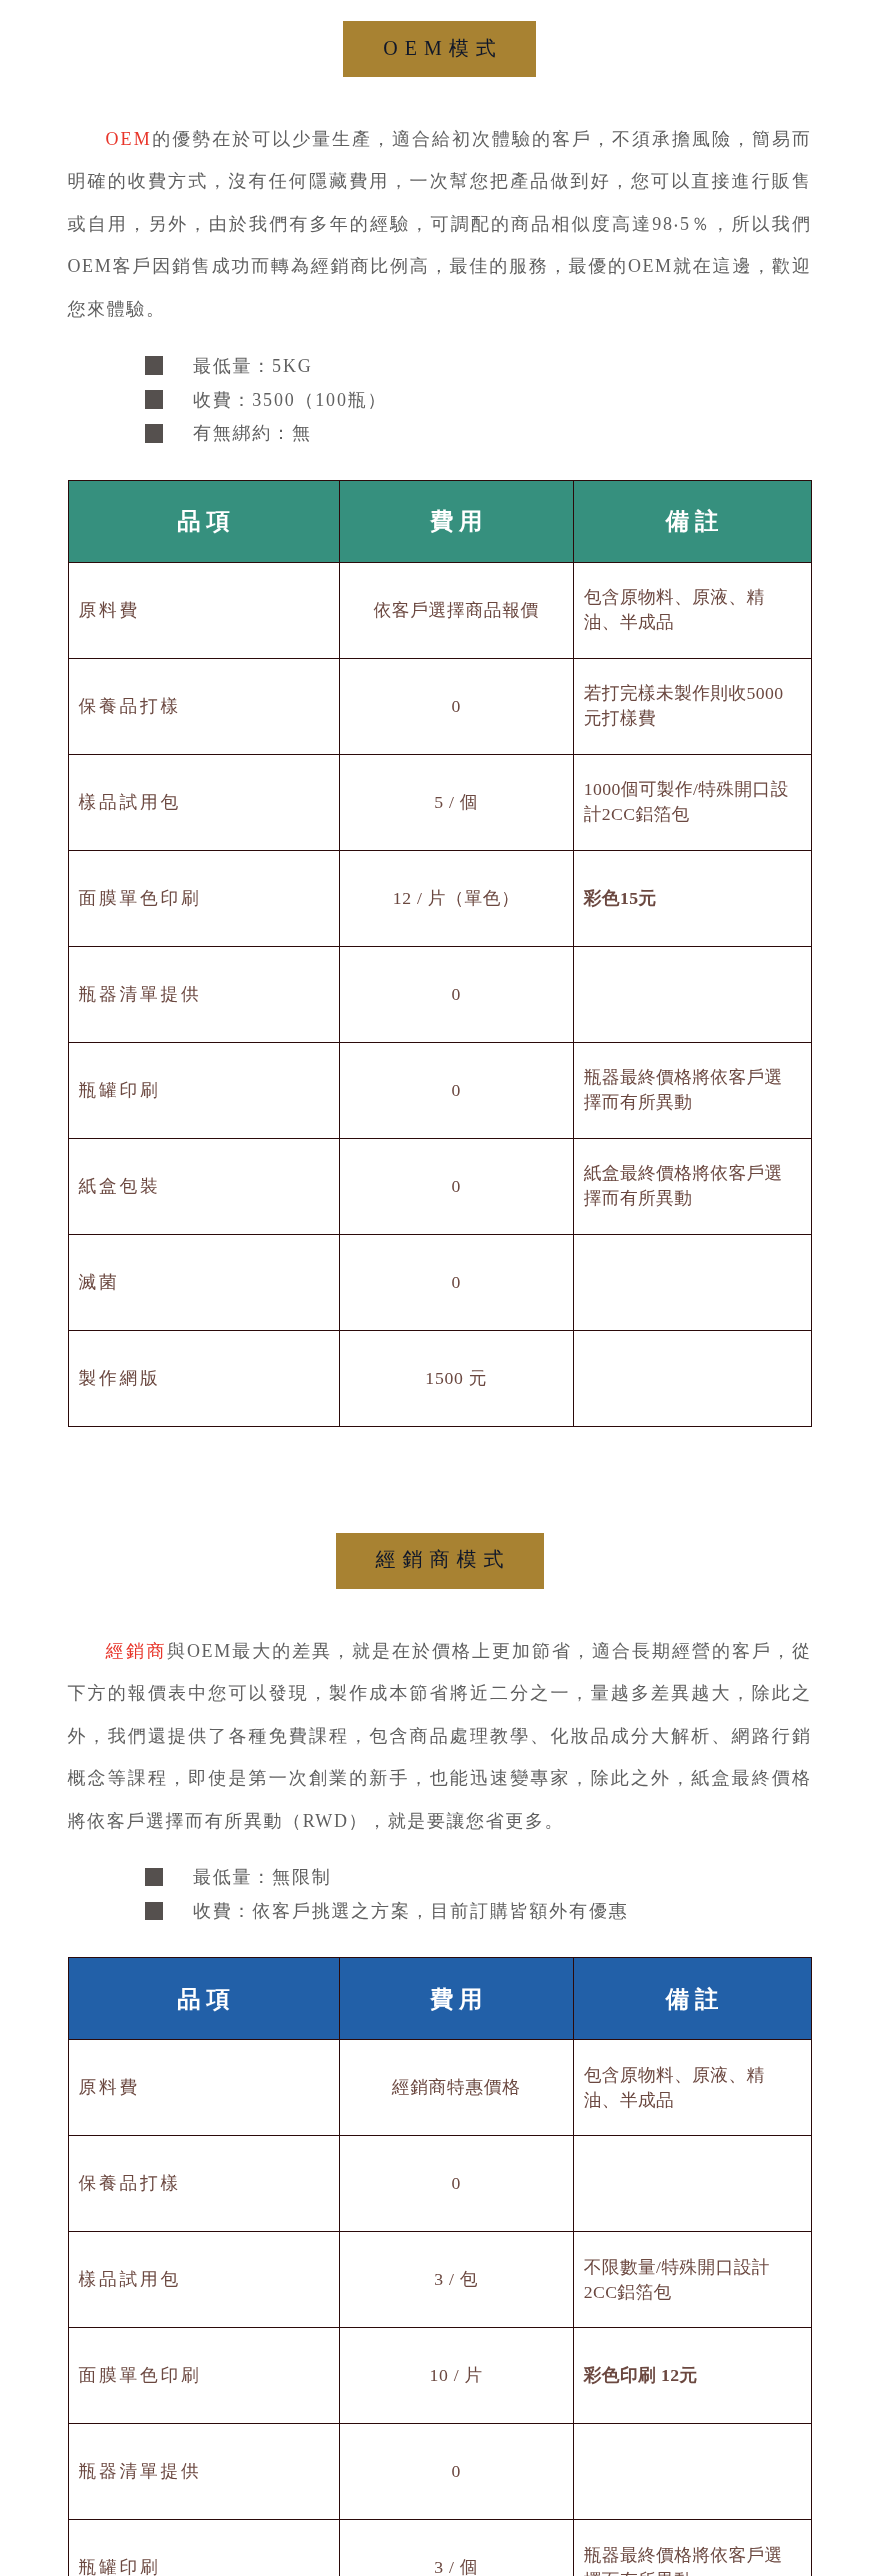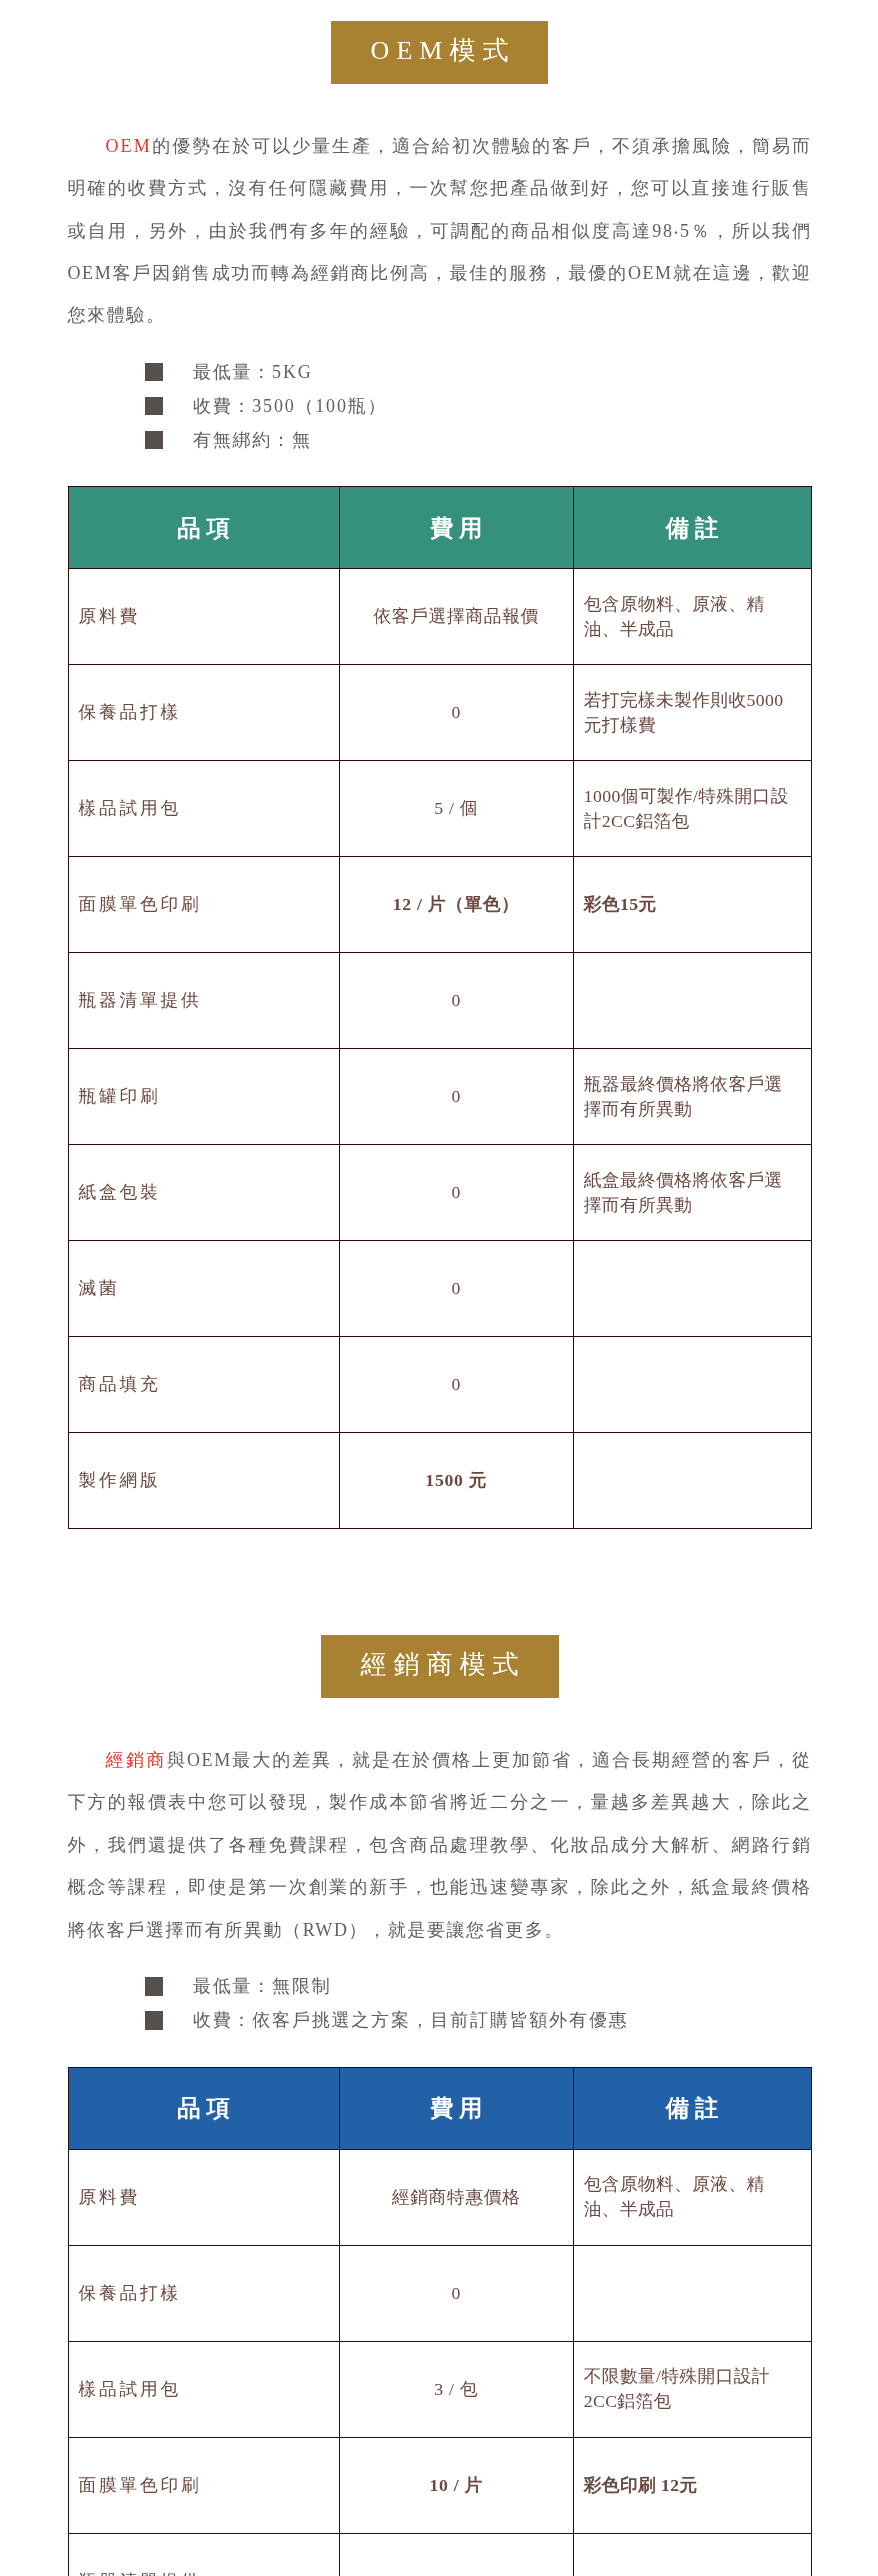--- a/index.html
+++ b/index.html
@@ -21,22 +21,22 @@
     box-sizing: border-box;
   }
 
   
   .banner-wrap {
     text-align: center;
   }
   .banner {
     display: inline-block;
     background: #a88232;
-    color: #ffffff;
-    font-size: 26px;
+    color: #0f172a;
+    font-size: 20px;
     letter-spacing: 7px;
     text-indent: 7px;
     padding: 15.6px 33px 18.4px 33px;
     line-height: 1.1;
     font-weight: 400;
     font-family: "Liberation Serif", "DejaVu Serif", serif;
   }
 
   
   .intro {
@@ -125,21 +125,21 @@
     padding-left: 15.6px;
   }
   td.fee {
     text-align: center;
     letter-spacing: 0.7px;
   }
   td.note {
     letter-spacing: 0.4px;
     padding-left: 12.8px;
   }
-  .hl { color: #8c1c10; font-weight: bold; }
+  .hl { color: #8c1c10; font-weight: normal; }
   .red { color: #a32414; font-weight: bold; }
 
   .gap-lg { height: 106px; }
 </style>
 </head>
 <body>
 
 <div class="page">
   <div id="sections-root">
       <section class="section">
@@ -208,25 +208,20 @@
                 <td class="item">紙盒包裝</td>
                 <td class="fee">0</td>
                 <td class="note">紙盒最終價格將依客戶選擇而有所異動</td>
               </tr>
               <tr>
                 <td class="item">滅菌</td>
                 <td class="fee">0</td>
                 <td class="note"></td>
               </tr>
               <tr>
-                <td class="item">商品填充</td>
-                <td class="fee">0</td>
-                <td class="note"></td>
-              </tr>
-              <tr>
                 <td class="item">製作網版</td>
                 <td class="fee hl">1500 元</td>
                 <td class="note"></td>
               </tr>
             </tbody>
           </table>
         </div>
       </section>
       <div class="gap-lg"></div>
       <section class="section">

